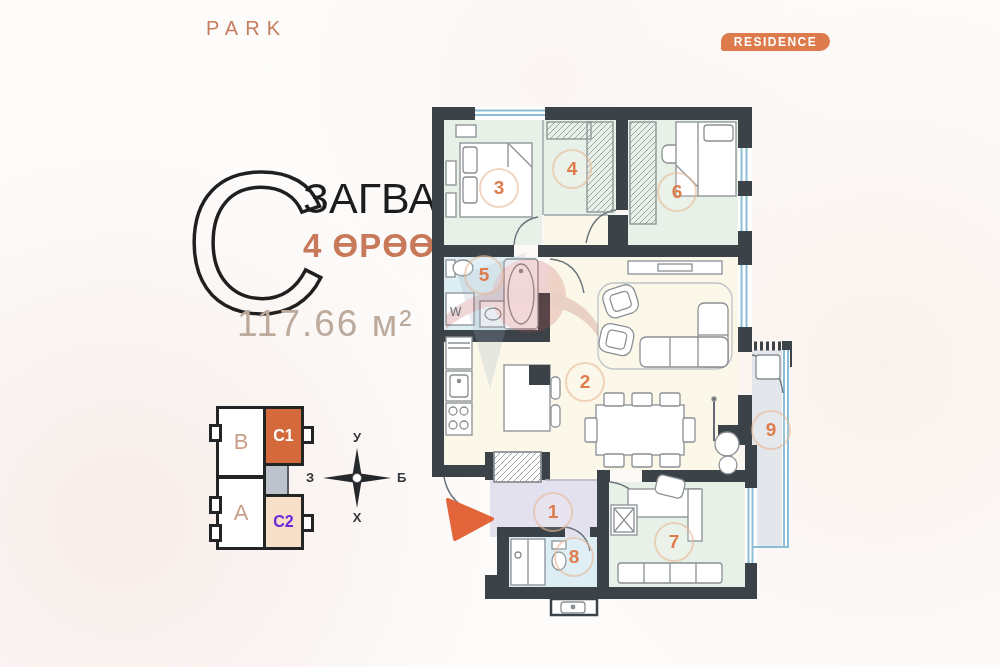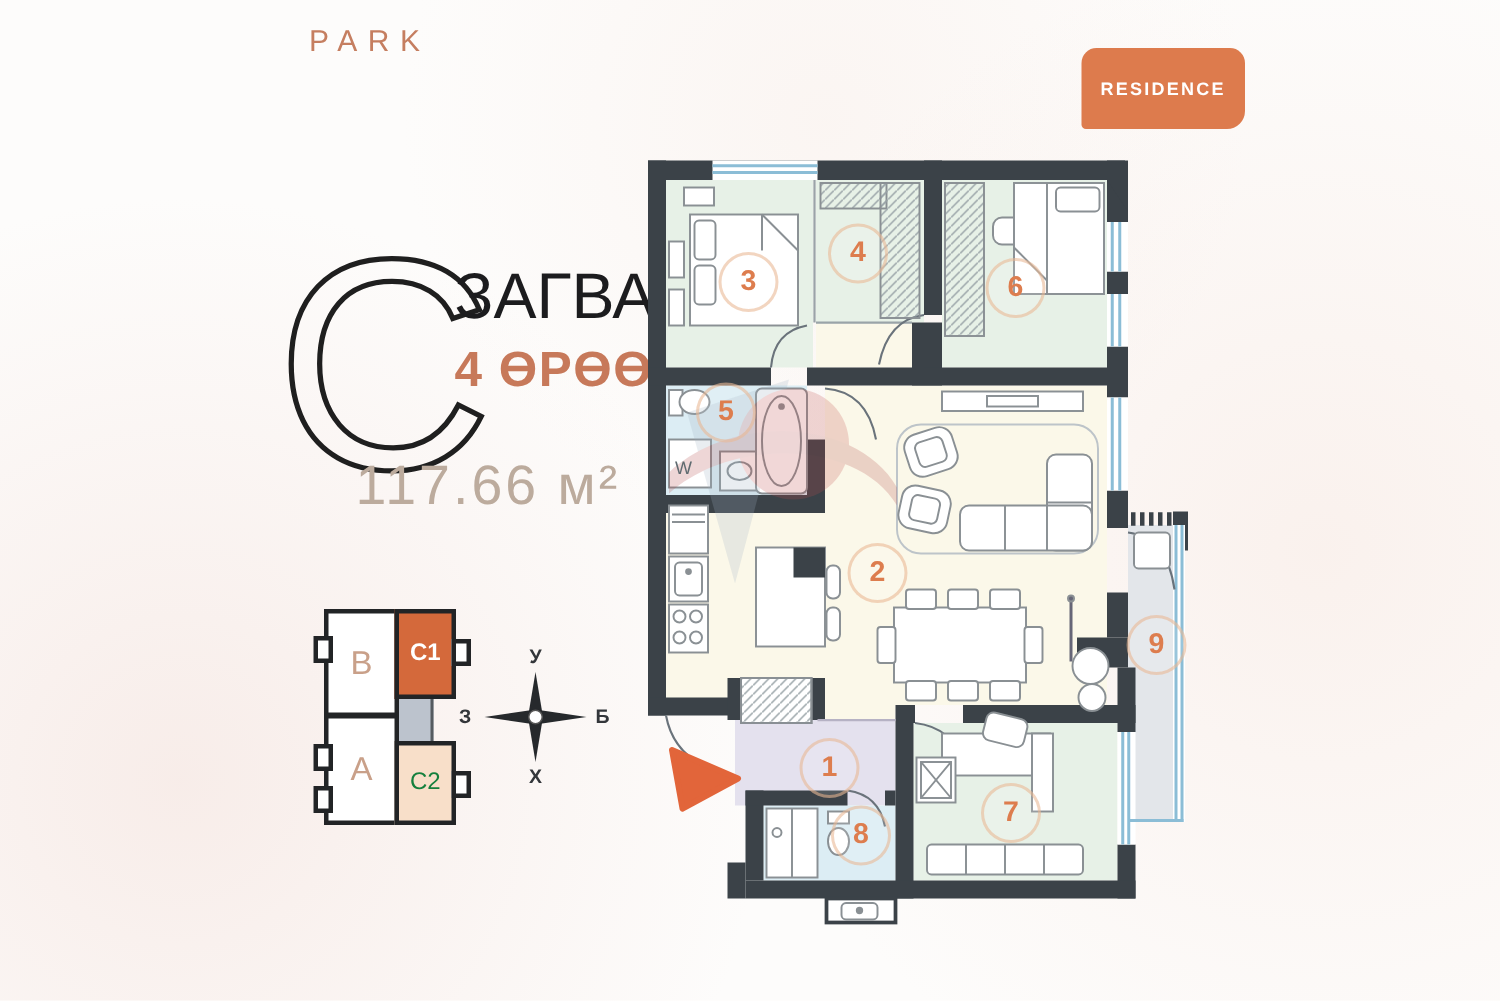--- a/index.html
+++ b/index.html
@@ -12,42 +12,42 @@
       radial-gradient(circle at 55% 12%, rgba(247,233,226,.35), transparent 35%),
       #fdfcfb;
   }
   
   .logo{position:absolute;left:168px;top:20px;color:#c57e60;}
   .logo-main{font-size:37px;letter-spacing:2px;font-weight:500;}
   .logo-sub{font-size:20px;letter-spacing:7px;margin:-3px 0 0 38px;}
   
   .res{position:absolute;left:698px;top:32px;width:155px;text-align:center;}
   .res-pill{display:inline-block;background:#dd7b4d;color:#fff;font-size:12px;font-weight:bold;
-    letter-spacing:1.5px;padding:20px 13px;border-radius:10px 10px 12px 3px;}
+    letter-spacing:1.5px;padding:2px 13px;border-radius:10px 10px 12px 3px;}
   .res-sub{color:#8d9296;font-size:11px;letter-spacing:.4px;line-height:1.45;margin-top:5px;}
   
   .big-c{position:absolute;left:182px;top:160px;}
   .unit-lines{position:absolute;left:303px;top:172px;line-height:1;}
   .u-block{font-size:32px;color:#c57e60;letter-spacing:1px;}
   .u-model{font-size:43px;color:#1c1c1e;margin-top:5px;}
   .u-rooms{font-size:33px;color:#c7795a;font-weight:bold;margin-top:9px;letter-spacing:1px;}
   .area{position:absolute;left:237px;top:303px;font-size:37px;color:#bcab9d;letter-spacing:2px;}
   .floors{position:absolute;left:204px;top:349px;width:190px;height:28px;border-radius:14px;
     background:linear-gradient(180deg,#ee9765,#d2612a);color:#fff;font-weight:bold;font-size:15px;
     letter-spacing:1px;display:flex;align-items:center;justify-content:center;
     box-shadow:inset 0 1px 0 rgba(255,255,255,.35);}
   
   .mini{position:absolute;left:208px;top:402px;width:104px;height:158px;}
   .mu{position:absolute;box-sizing:border-box;border:3px solid #222426;display:flex;
     align-items:center;justify-content:center;}
   .mu-core{left:47px;top:60px;width:34px;height:44px;background:#bcc3cd;border:2px solid #555b60;}
   .mu-b{left:8px;top:4px;width:50px;height:72px;background:#fff;color:#c9a089;font-size:22px;}
   .mu-c1{left:55px;top:4px;width:41px;height:60px;background:#d4693b;color:#fff;font-size:16px;font-weight:bold;}
   .mu-a{left:8px;top:74px;width:50px;height:74px;background:#fff;color:#c9a089;font-size:22px;}
-  .mu-c2{left:55px;top:92px;width:41px;height:56px;background:#f8dfc9;color:#15803d;font-size:16px;font-weight:normal;}
+  .mu-c2{left:55px;top:92px;width:41px;height:56px;background:#f8dfc9;color:#6d28d9;font-size:16px;font-weight:bold;}
   .nt{position:absolute;width:7px;height:12px;background:#fff;border:3px solid #222426;box-sizing:content-box;}
   
   .compass{position:absolute;left:317px;top:432px;width:80px;height:92px;}
   .cp{position:absolute;font-size:13px;font-weight:bold;color:#33363a;}
   .cp-n{left:50%;top:-2px;transform:translateX(-50%);}
   .cp-s{left:50%;top:78px;transform:translateX(-50%);}
   .cp-w{left:-11px;top:38px;}
   .cp-e{left:80px;top:38px;}
   .compass svg{position:absolute;left:0;top:14px;}
   

